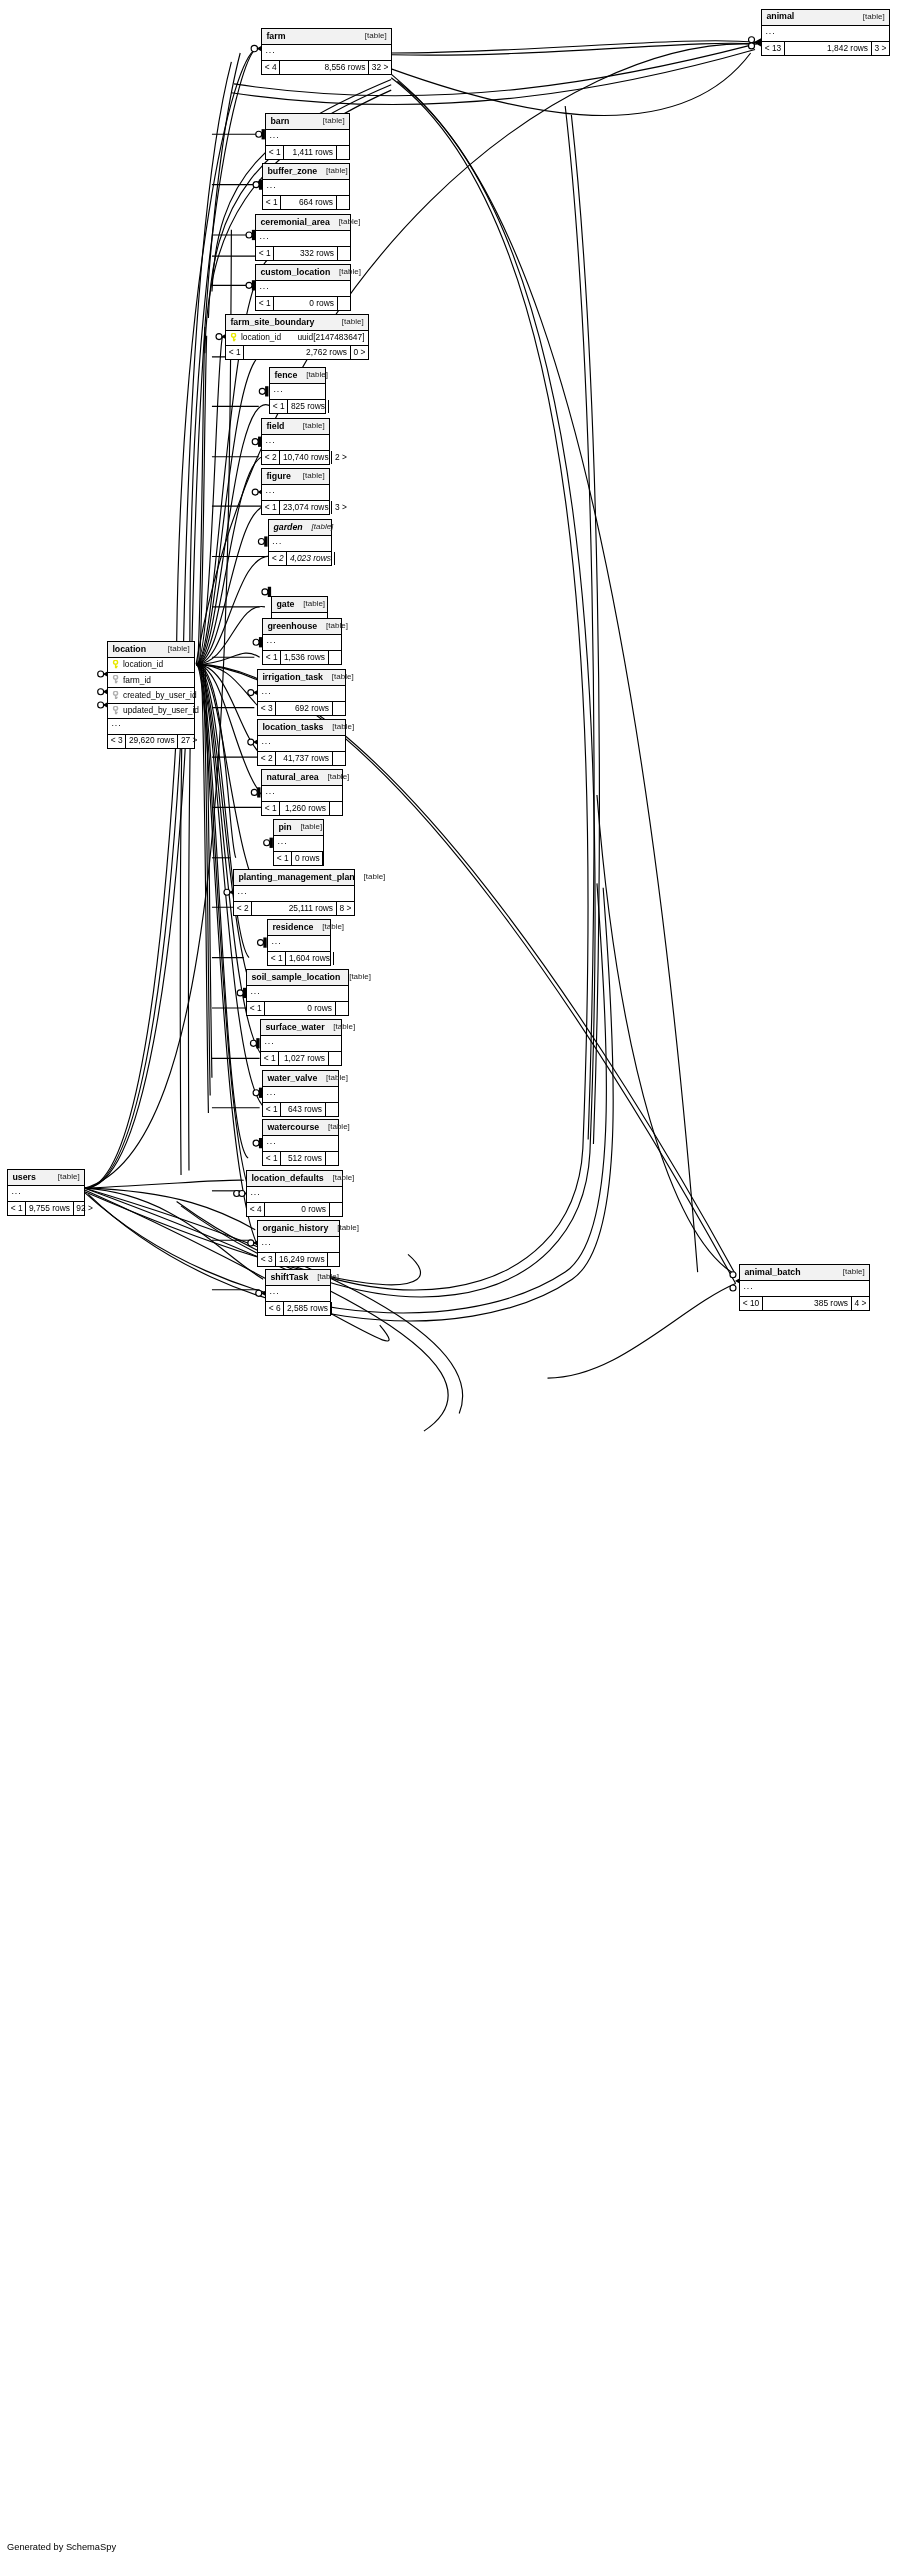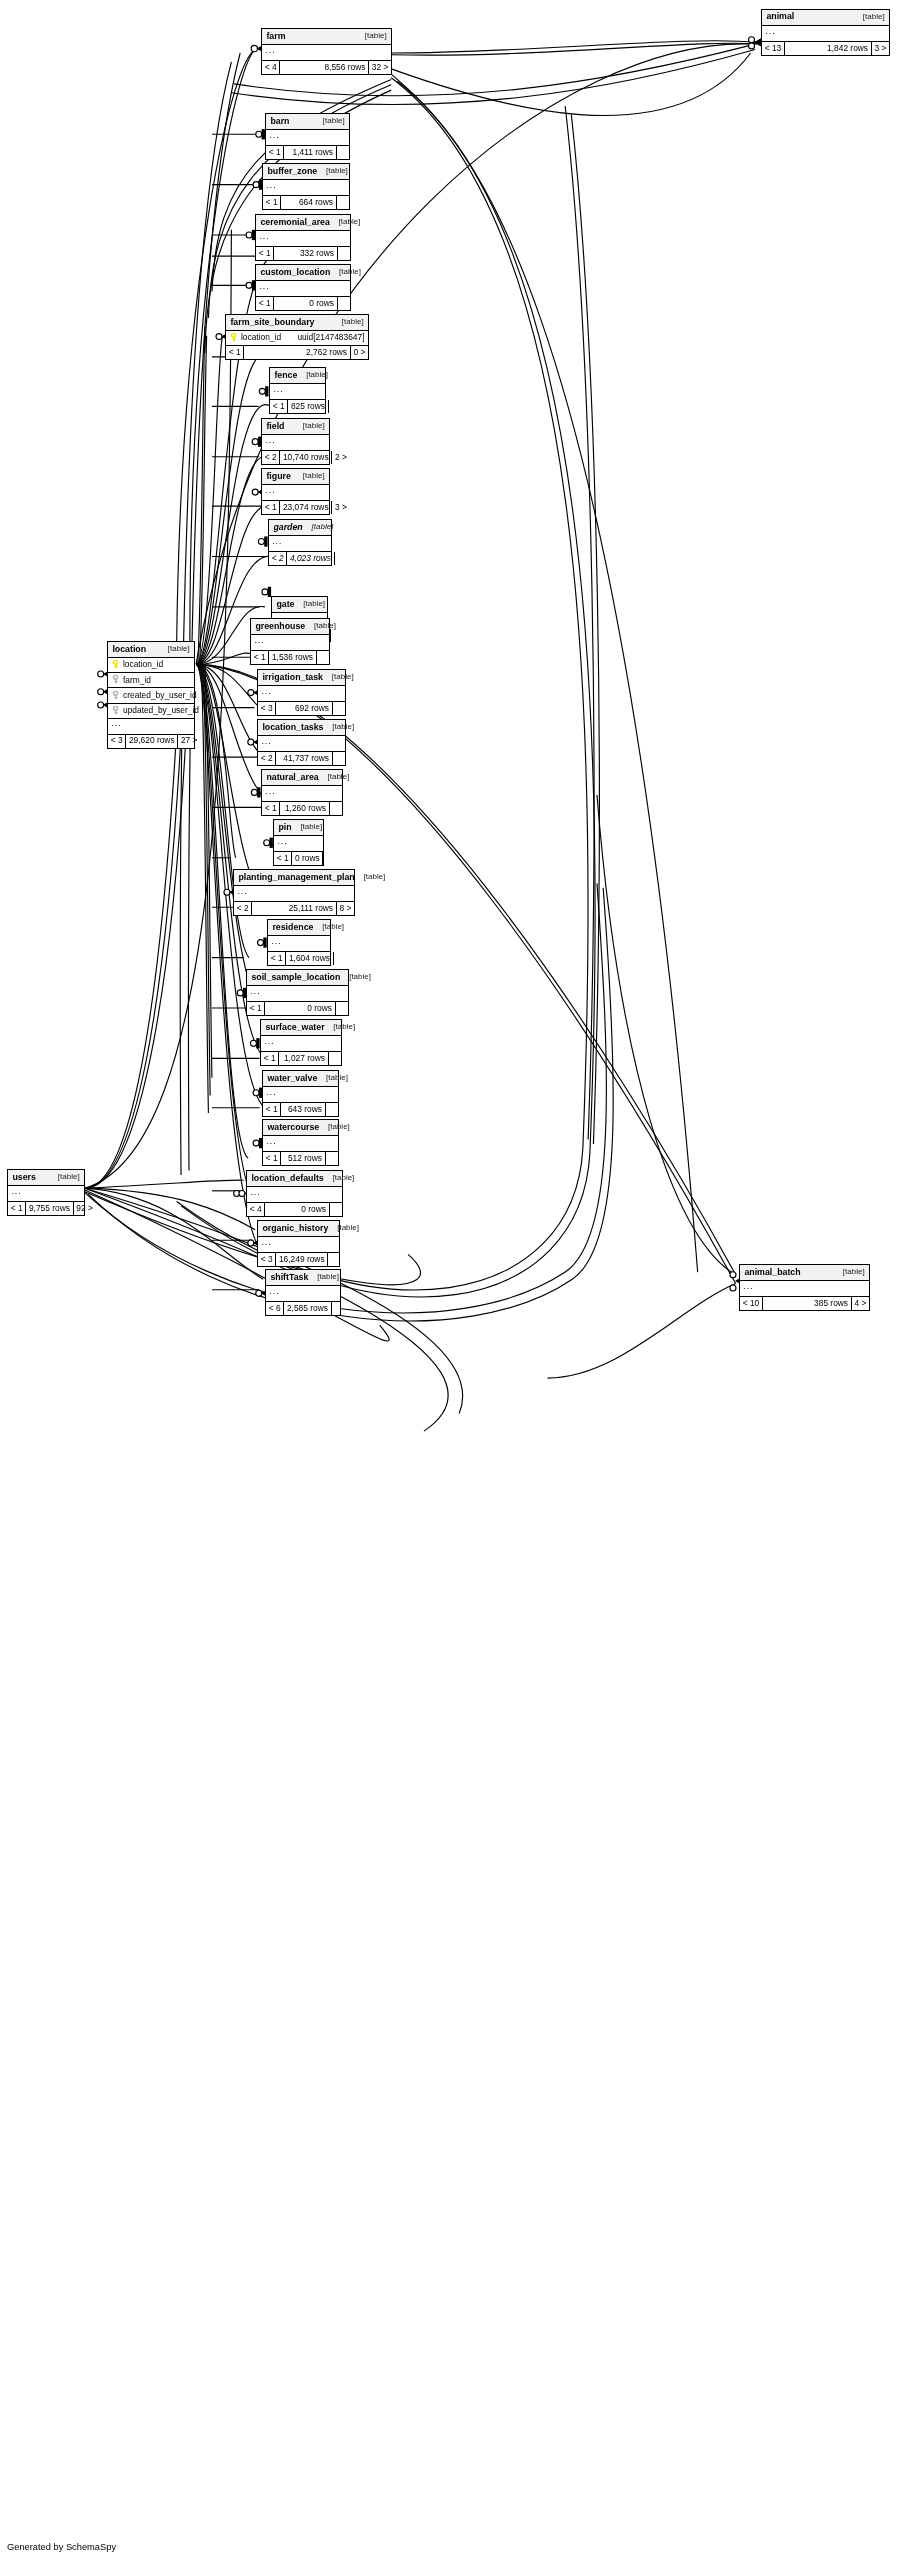--- a/index.html
+++ b/index.html
@@ -448,21 +448,21 @@
           <span class="tname">gate</span>
           <span class="ttag">[table]</span>
         </div>
         <div class="dots">...</div>
         <div class="foot">
           <div class="fl">&lt; 1</div>
           <div class="fc">870 rows</div>
           <div class="fr empty"></div>
         </div>
       </div>
-      <div class="tbl" style="left: 250px; top: 618px; width: 80px;">
+      <div class="tbl" style="left: 262px; top: 618px; width: 80px;">
         <div class="hdr">
           <span class="tname">greenhouse</span>
           <span class="ttag">[table]</span>
         </div>
         <div class="dots">...</div>
         <div class="foot">
           <div class="fl">&lt; 1</div>
           <div class="fc">1,536 rows</div>
           <div class="fr empty"></div>
         </div>
@@ -676,21 +676,21 @@
           <span class="tname">organic_history</span>
           <span class="ttag">[table]</span>
         </div>
         <div class="dots">...</div>
         <div class="foot">
           <div class="fl">&lt; 3</div>
           <div class="fc">16,249 rows</div>
           <div class="fr empty"></div>
         </div>
       </div>
-      <div class="tbl" style="left: 265px; top: 1269px; width: 76px;">
+      <div class="tbl" style="left: 265px; top: 1269px; width: 66px;">
         <div class="hdr">
           <span class="tname">shiftTask</span>
           <span class="ttag">[table]</span>
         </div>
         <div class="dots">...</div>
         <div class="foot">
           <div class="fl">&lt; 6</div>
           <div class="fc">2,585 rows</div>
           <div class="fr empty"></div>
         </div>

